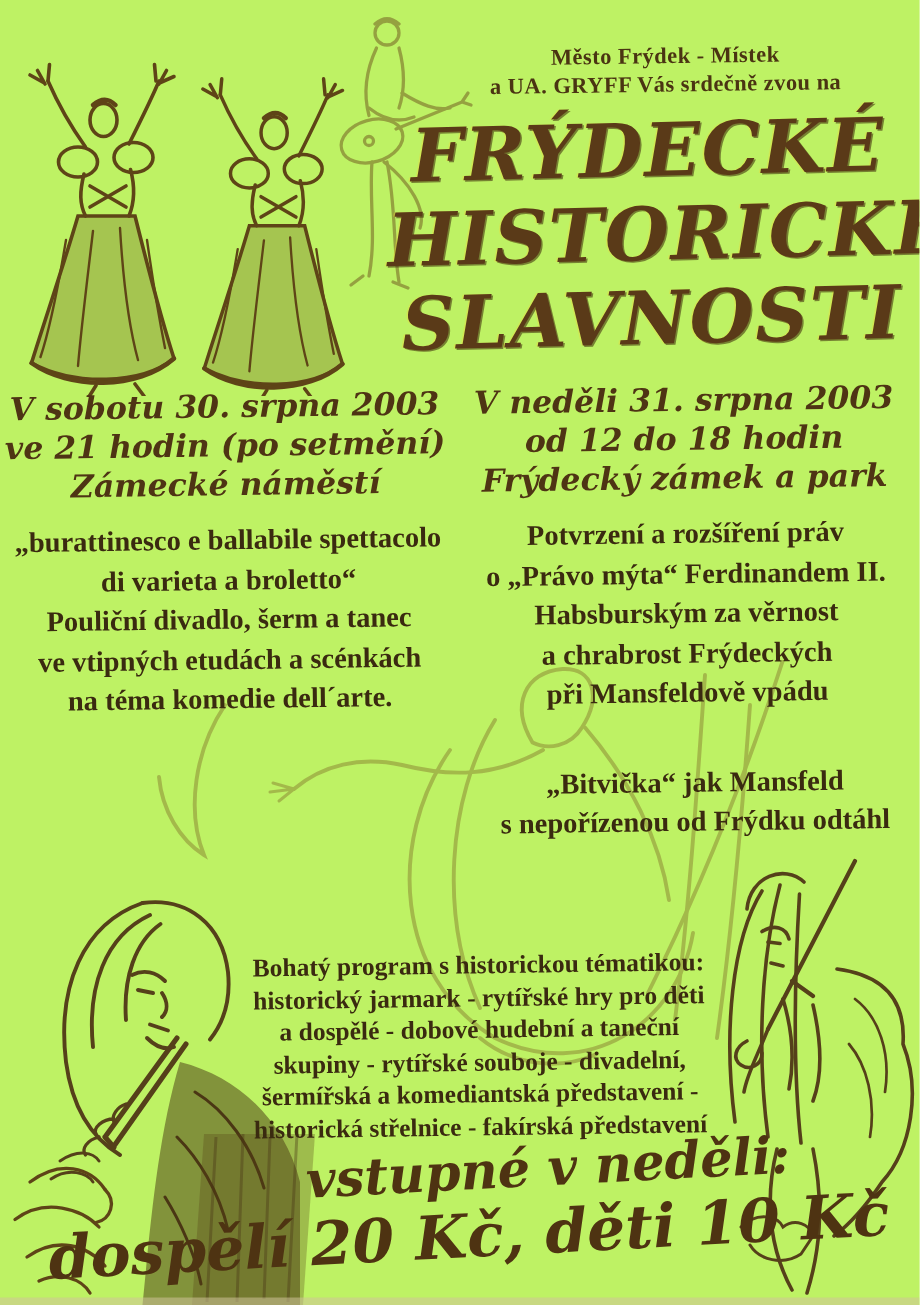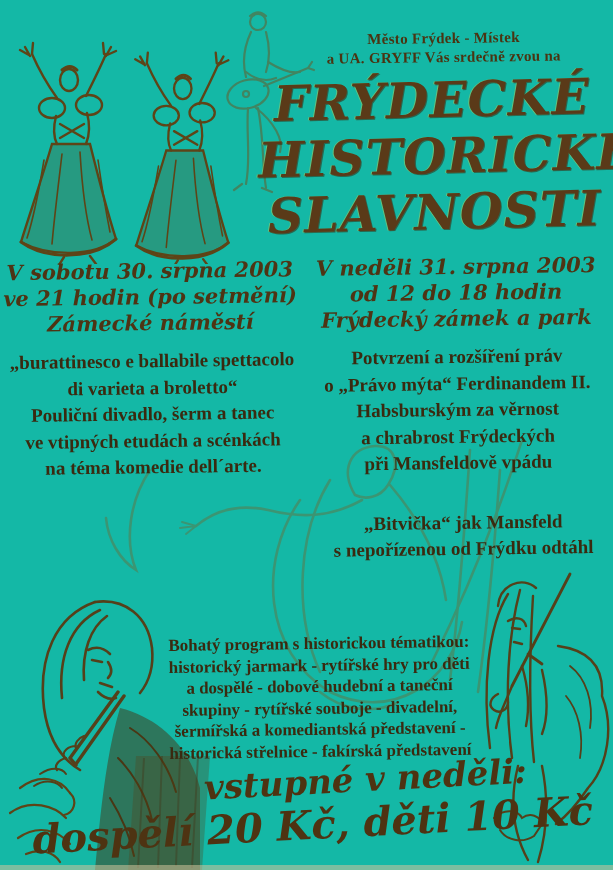--- a/index.html
+++ b/index.html
@@ -3,21 +3,21 @@
 <meta charset="utf-8">
 <style>
   html,body{margin:0;padding:0;}
   body{
     width:613px;height:870px;overflow:hidden;
     font-family:"Liberation Serif",serif;
     background:#fff;
   }
   .poster{
     position:relative;width:613px;height:870px;
-    background:#14b8a6;
+    background:#bef264;
     overflow:hidden;
   }
   .tilt{
     position:absolute;inset:0;
     transform:rotate(-0.8deg);
   }
   .sketch{position:absolute;pointer-events:none;}
   .txt{position:absolute;text-align:center;color:#3C2B10;}
   .org-header{
     left:318px;top:31px;width:262px;

